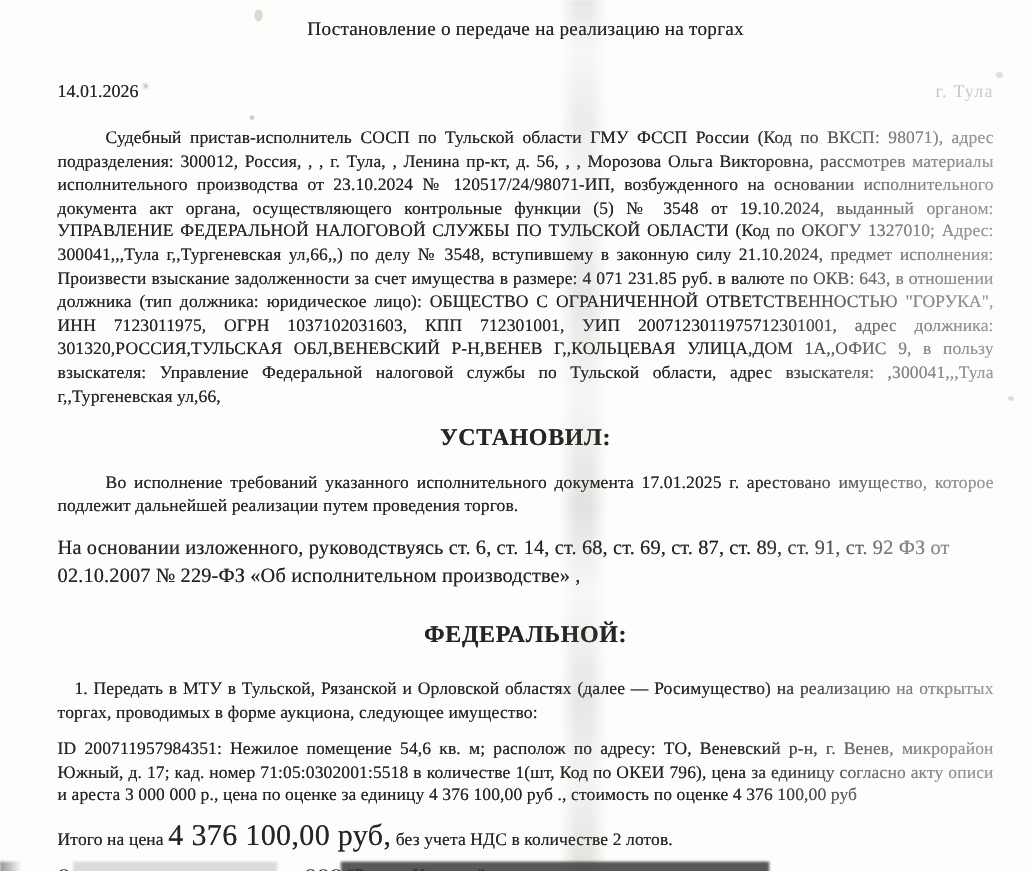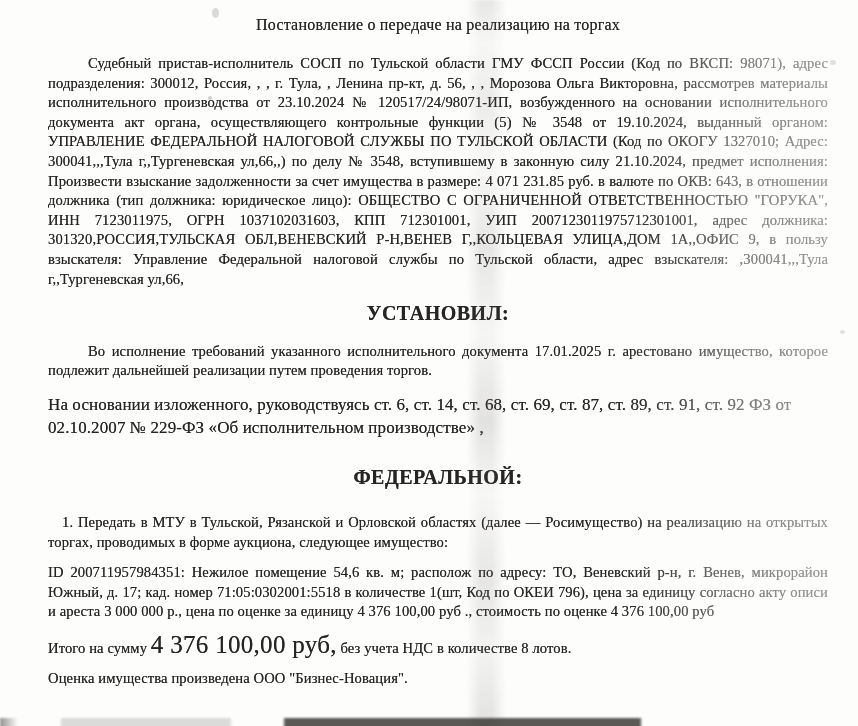--- a/index.html
+++ b/index.html
@@ -106,36 +106,40 @@
     filter:blur(1px);
   }
 </style>
 </head>
 <body>
 
 <div class="page">
 
   <h1 class="title txt">Постановление о передаче на реализацию на торгах</h1>
 
+  <div class="dateline">
+    <span><span class="txt">14.01.2026</span><span class="date-mark">✳</span></span>
+    <span class="city">г. Тула</span>
+  </div>
 
   <p class="body-par indent par-intro txt">Судебный пристав-исполнитель СОСП по Тульской области ГМУ ФССП России (Код по ВКСП: 98071), адрес подразделения: 300012, Россия, , , г. Тула, , Ленина пр-кт, д. 56, , , Морозова Ольга Викторовна, рассмотрев материалы исполнительного производства от 23.10.2024 № 120517/24/98071-ИП, возбужденного на основании исполнительного документа акт органа, осуществляющего контрольные функции (5) № 3548 от 19.10.2024, выданный органом: УПРАВЛЕНИЕ ФЕДЕРАЛЬНОЙ НАЛОГОВОЙ СЛУЖБЫ ПО ТУЛЬСКОЙ ОБЛАСТИ (Код по ОКОГУ 1327010; Адрес: 300041,,,Тула г,,Тургеневская ул,66,,) по делу № 3548, вступившему в законную силу 21.10.2024, предмет исполнения: Произвести взыскание задолженности за счет имущества в размере: 4 071 231.85 руб. в валюте по ОКВ: 643, в отношении должника (тип должника: юридическое лицо): ОБЩЕСТВО С ОГРАНИЧЕННОЙ ОТВЕТСТВЕННОСТЬЮ "ГОРУКА", ИНН 7123011975, ОГРН 1037102031603, КПП 712301001, УИП 2007123011975712301001, адрес должника: 301320,РОССИЯ,ТУЛЬСКАЯ ОБЛ,ВЕНЕВСКИЙ Р-Н,ВЕНЕВ Г,,КОЛЬЦЕВАЯ УЛИЦА,ДОМ 1А,,ОФИС 9, в пользу взыскателя: Управление Федеральной налоговой службы по Тульской области, адрес взыскателя: ,300041,,,Тула г,,Тургеневская ул,66,</p>
 
   <h2 class="heading txt">УСТАНОВИЛ:</h2>
 
   <p class="body-par indent par-established txt">Во исполнение требований указанного исполнительного документа 17.01.2025 г. арестовано имущество, которое подлежит дальнейшей реализации путем проведения торгов.</p>
 
   <p class="body-par par-legal txt">На основании изложенного, руководствуясь ст. 6, ст. 14, ст. 68, ст. 69, ст. 87, ст. 89, ст. 91, ст. 92 ФЗ от 02.10.2007 № 229-ФЗ «Об исполнительном производстве» ,</p>
 
   <h2 class="heading heading-resolved txt">ФЕДЕРАЛЬНОЙ:</h2>
 
   <p class="body-par par-item1 txt">1. Передать в МТУ в Тульской, Рязанской и Орловской областях (далее — Росимущество) на реализацию на открытых торгах, проводимых в форме аукциона, следующее имущество:</p>
 
   <p class="body-par par-property txt">ID 200711957984351: Нежилое помещение 54,6 кв. м; располож по адресу: ТО, Веневский р-н, г. Венев, микрорайон Южный, д. 17; кад. номер 71:05:0302001:5518 в количестве 1(шт, Код по ОКЕИ 796), цена за единицу согласно акту описи и ареста 3 000 000 р., цена по оценке за единицу 4 376 100,00 руб ., стоимость по оценке  4 376 100,00 руб</p>
 
-  <p class="body-par par-total txt"><span>Итого на сумму </span><span class="amount-big">4 376 100,00 руб,</span><span>  без учета НДС в количестве 8 лотов.</span></p>
+  <p class="body-par par-total txt"><span>Итого на цена </span><span class="amount-big">4 376 100,00 руб,</span><span>  без учета НДС в количестве 2 лотов.</span></p>
 
   <p class="body-par par-valuation txt">Оценка имущества произведена ООО "Бизнес-Новация".</p>
 
   <div class="streak"></div>
   <div class="fade-right"></div>
   <div class="speck s1"></div>
   <div class="speck s2"></div>
   <div class="speck s3"></div>
   <div class="speck s4"></div>
   <div class="bottom-cut"></div>

